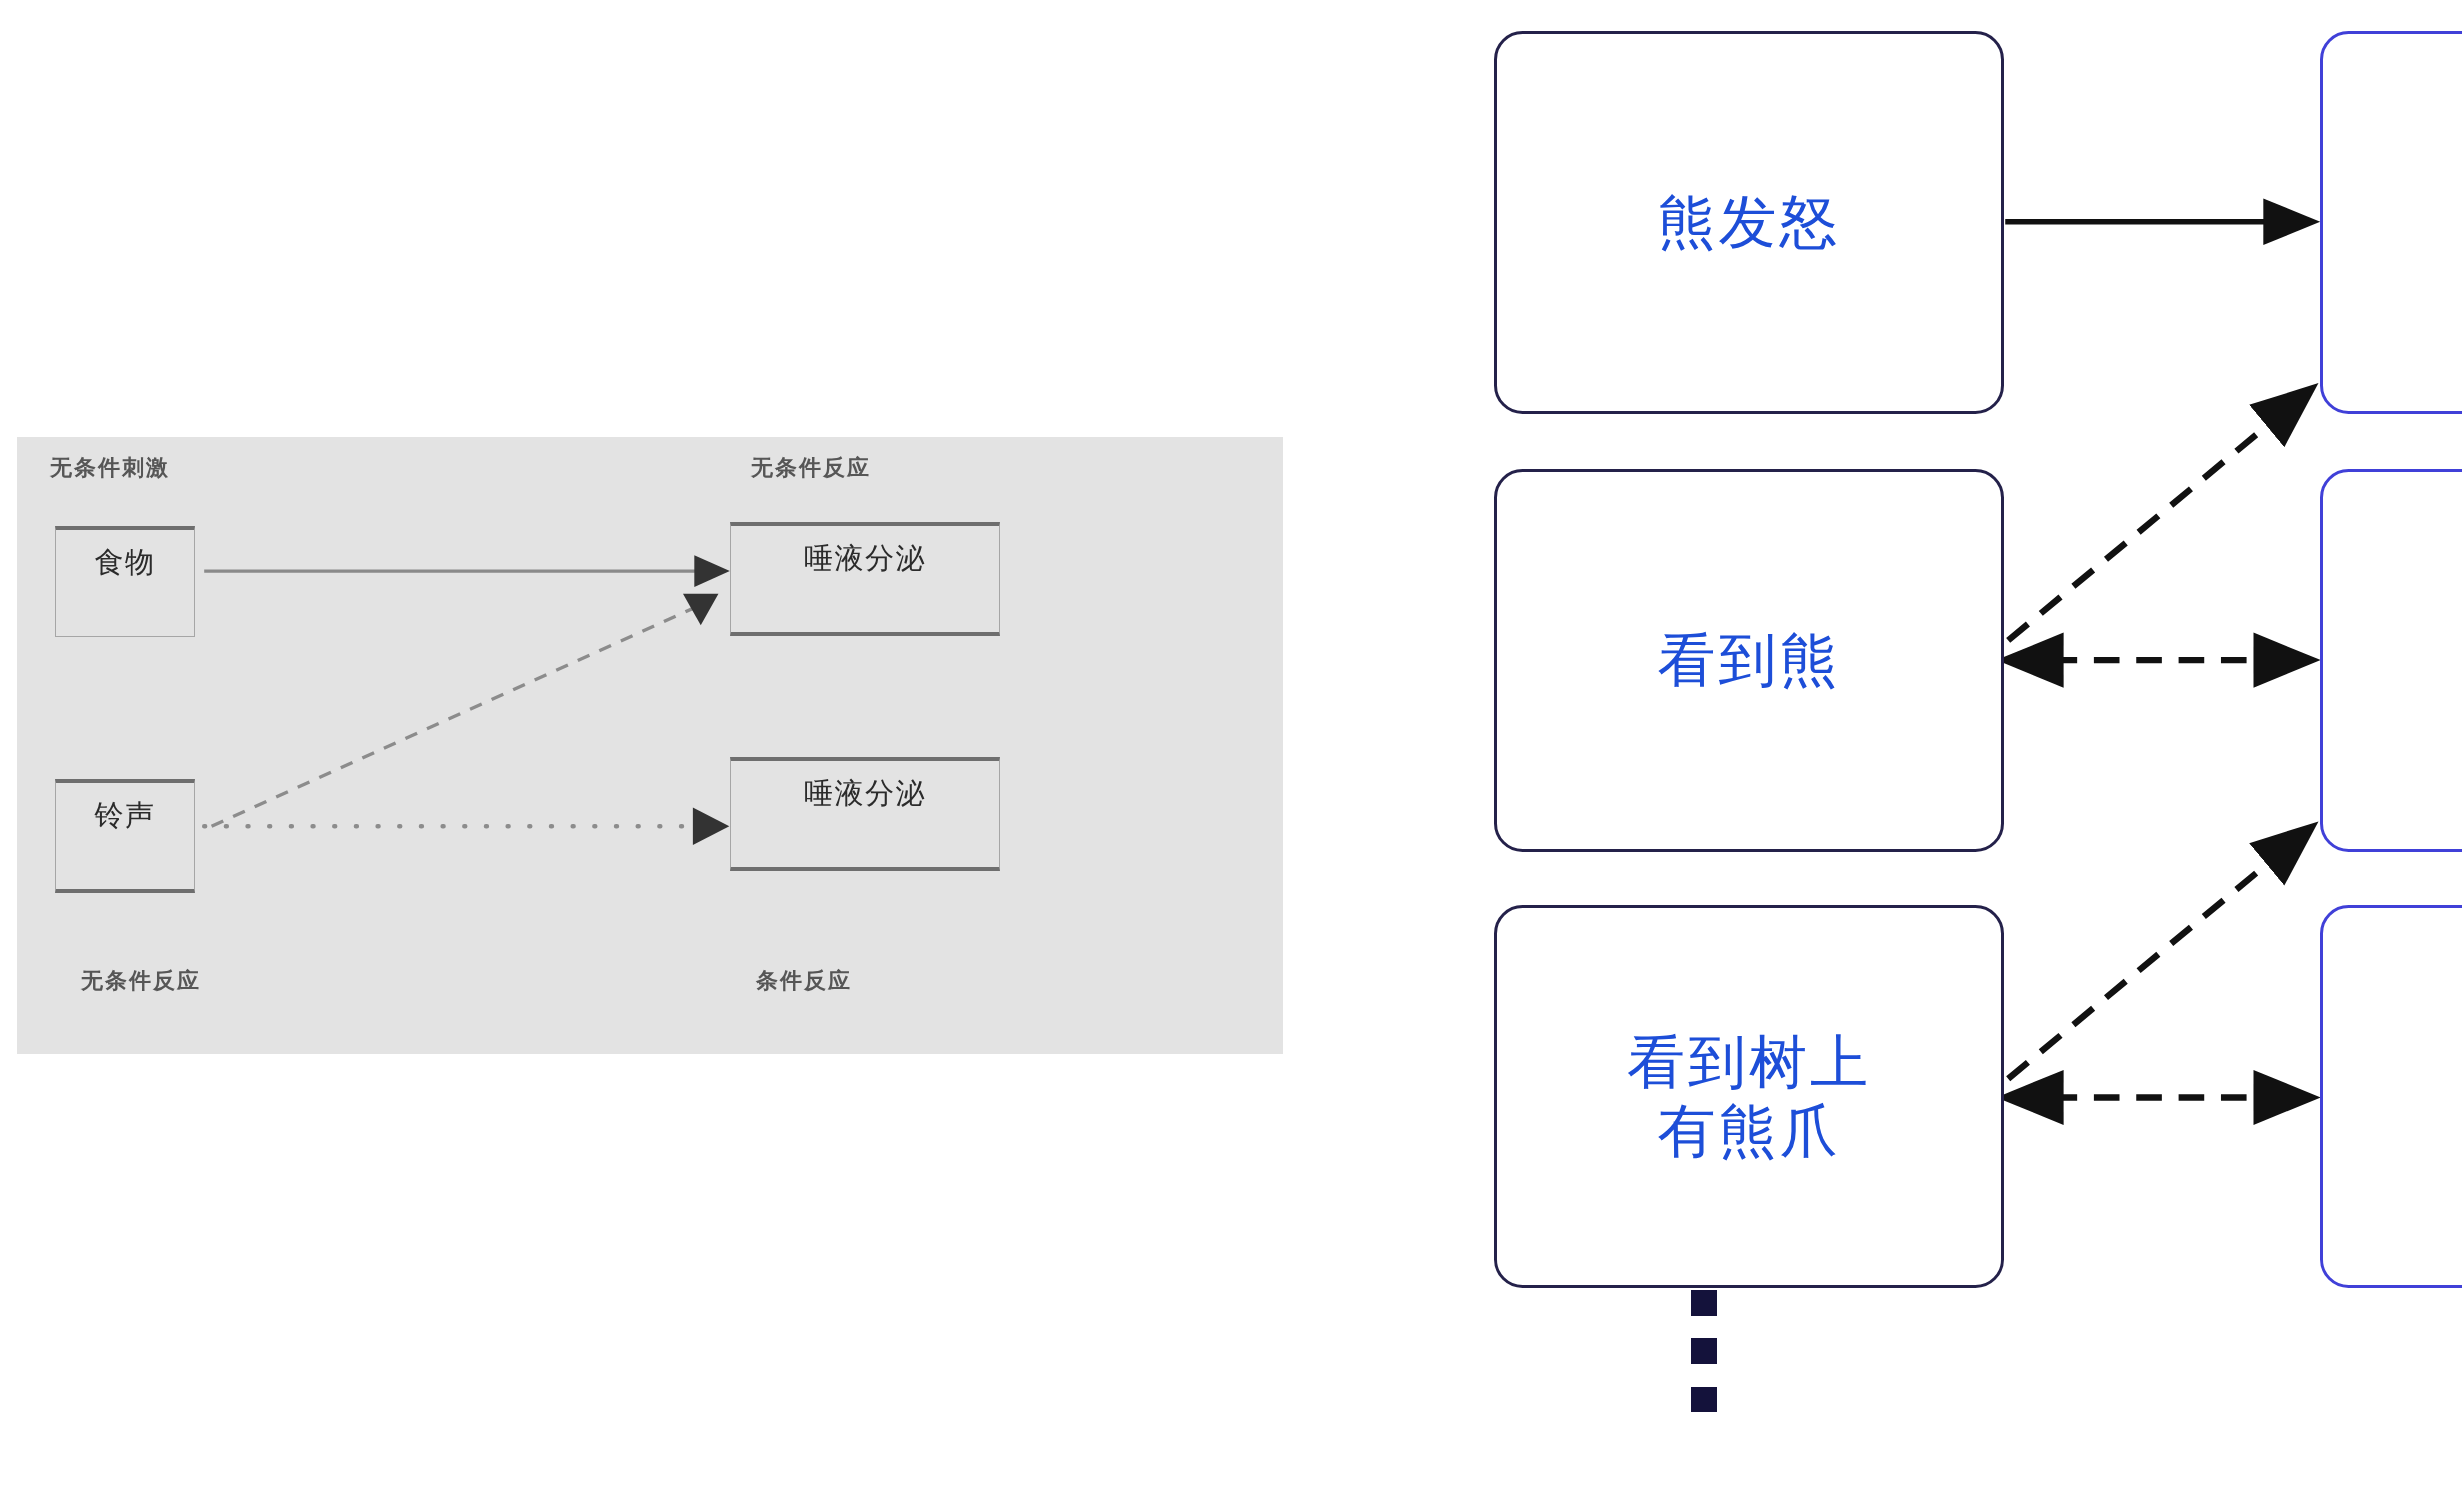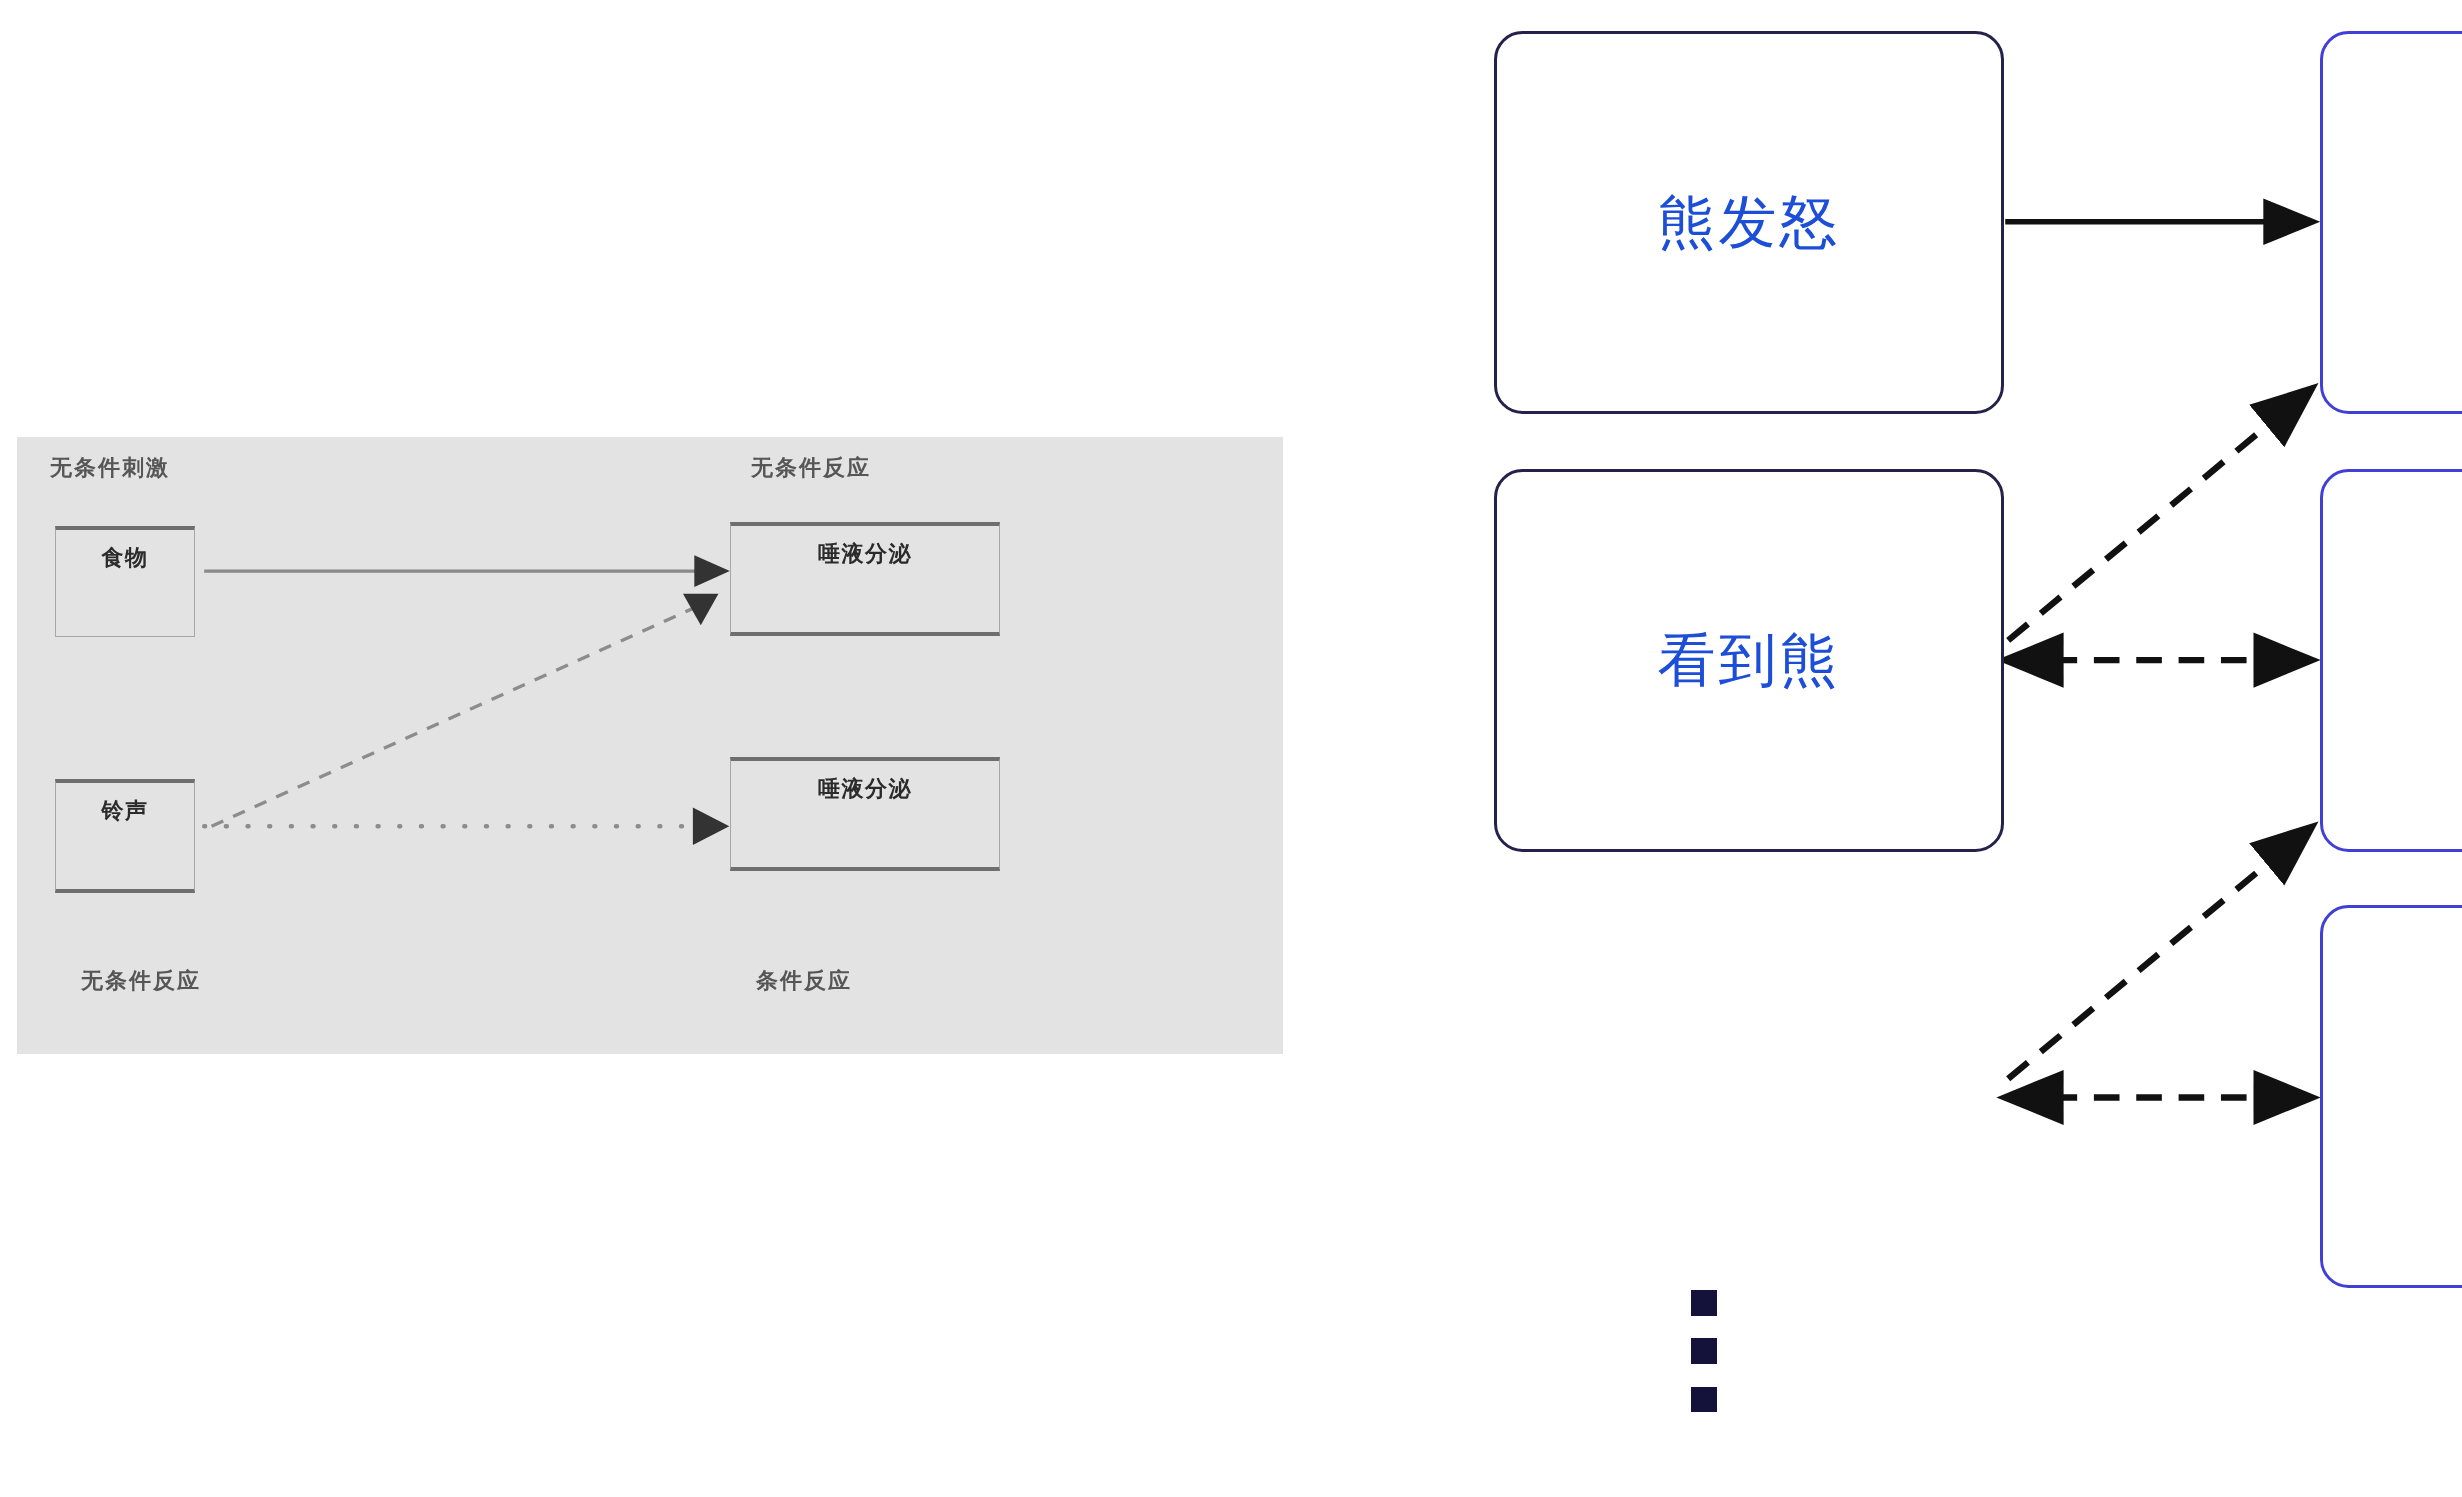--- a/index.html
+++ b/index.html
@@ -23,21 +23,21 @@
   #pv-label-cr   {left:739px; top:529px;text-align:center;}
 
   .pv-box{
     position:absolute;background:#e3e3e3;
     border:1.5px solid #a6a6a6;
     border-top:4.4px solid #6e6e6e;
   }
   .pv-box.dualline{border-bottom:4.4px solid #6e6e6e;}
   .pv-box span{
     position:absolute;left:0;right:0;top:12.8px;text-align:center;
-    font-size:22px;font-weight:bold;color:#2b2b2b;letter-spacing:1.5px;
+    font-size:29px;font-weight:normal;color:#2b2b2b;letter-spacing:1.5px;
     white-space:nowrap;
   }
   #pv-box-food  {left:38px;  top:89px; width:138px;height:106px;}
   #pv-box-bell  {left:38px;  top:342px; width:138px;height:106px;}
   #pv-box-sal1  {left:713px;top:85px; width:268px;height:106px;}
   #pv-box-sal2  {left:713px;top:320px; width:268px;height:106px;}
 
   #pv-arrows{position:absolute;left:0;top:0;width:1266px;height:617px;}
 
   
@@ -148,20 +148,24 @@
   </svg>
 
   <div class="rl-box state" id="rl-box-anger">
     <span class="cn">熊发怒</span>
   </div>
 
   <div class="rl-box state" id="rl-box-seebear">
     <span class="cn">看到熊</span>
   </div>
 
+  <div class="rl-box state" id="rl-box-claw">
+    <span class="cn">看到树上
+有熊爪</span>
+  </div>
 
   <div class="rl-box value" id="rl-box-reward">
     
   </div>
 
   <div class="rl-box value" id="rl-box-vsp">
     
   </div>
 
   <div class="rl-box value" id="rl-box-vs">

